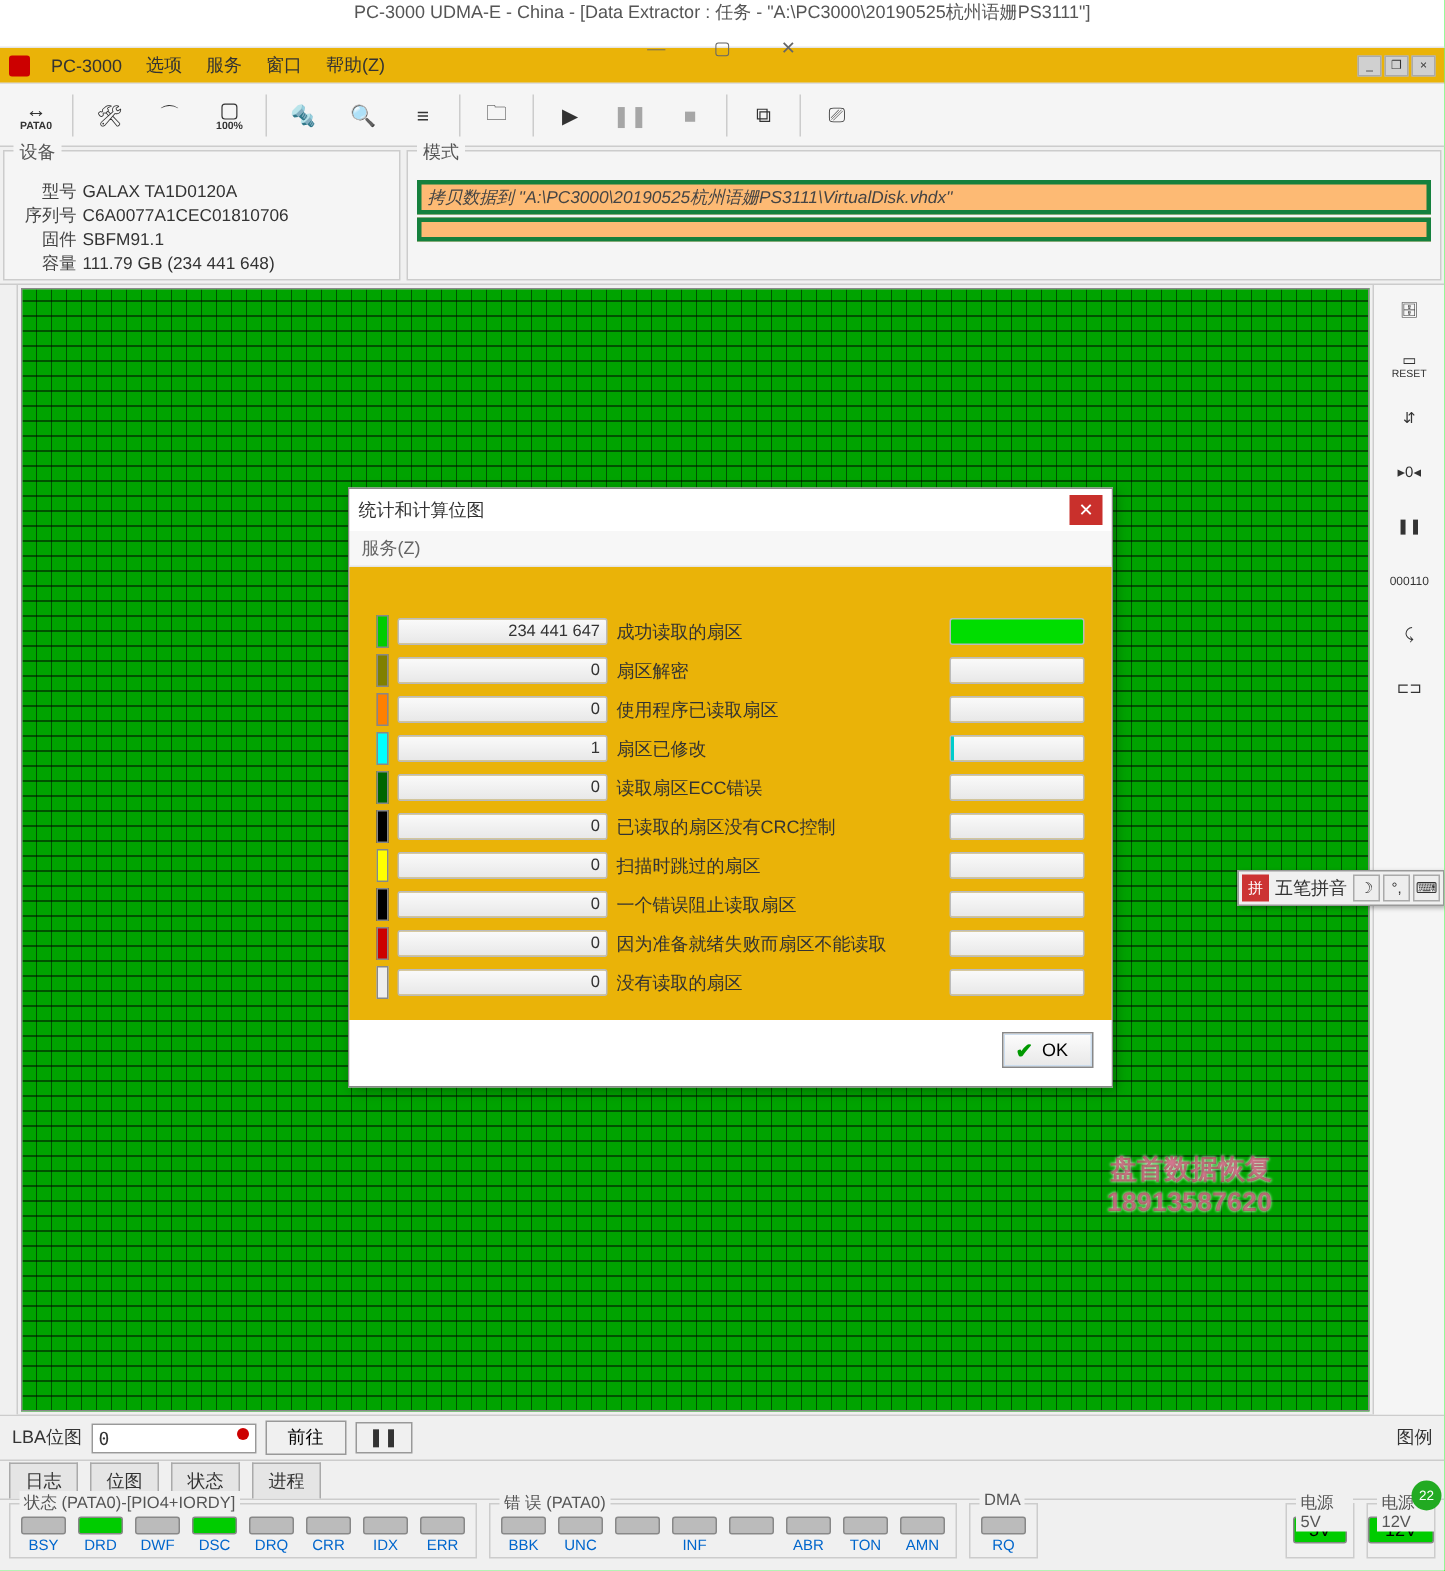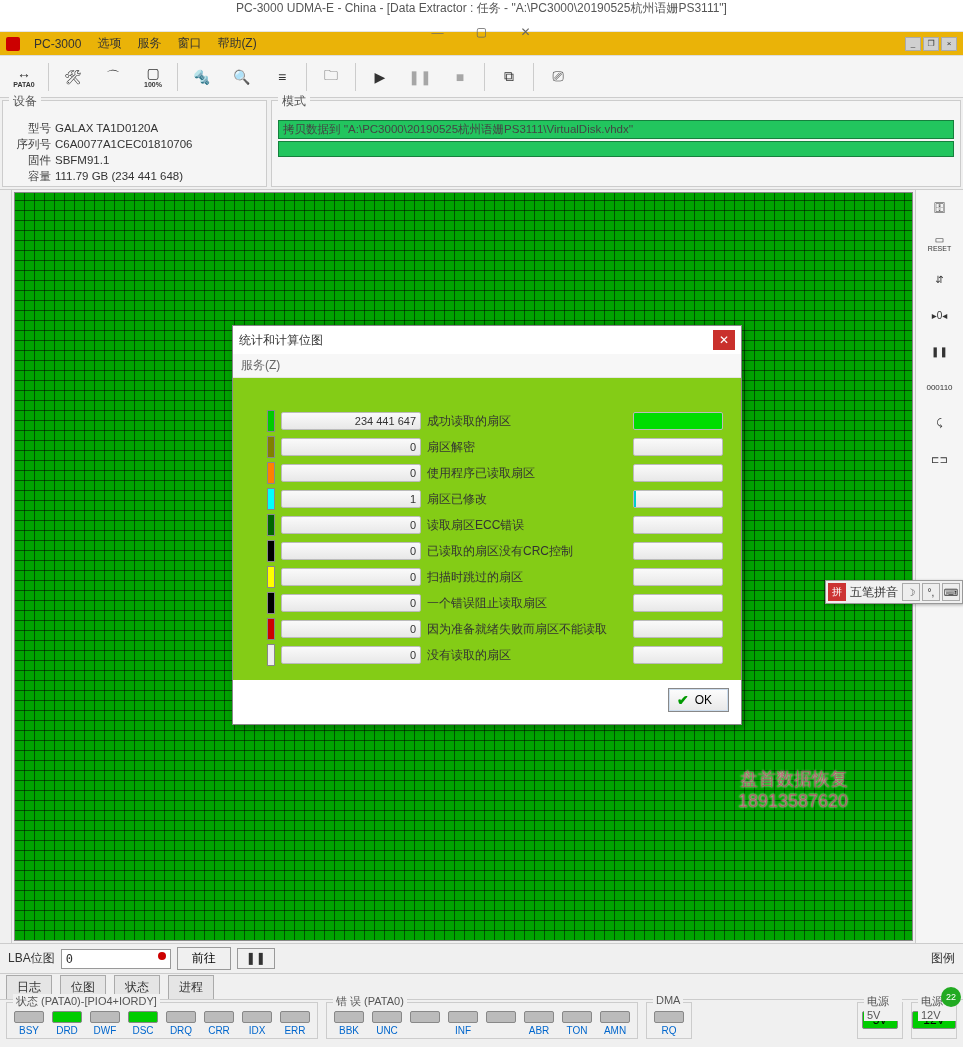--- a/index.html
+++ b/index.html
@@ -22,21 +22,21 @@
 .tool-sep { width:1px; height:28px; background:#ccc; margin:0 4px; }
 .tool-btn .sub { font-size:7px; font-weight:bold; }
 
 .info-panel { display: flex; background: #f0f0f0; border-bottom: 1px solid #ccc; }
 .device-box, .mode-box { border: 1px solid #ccc; margin: 2px; padding: 2px 6px; background: #f5f5f5; }
 .device-box { width: 265px; }
 .mode-box { flex: 1; }
 .box-title { position: relative; top:-10px; background:#f5f5f5; padding:0 4px; display:inline-block; color:#555; }
 .dev-row { display:flex; font-size:11.5px; line-height:16px; }
 .dev-lbl { width:42px; text-align:right; margin-right:4px; color:#444; }
-.mode-input { width:100%; border:1px solid #15803d; background:#22c55e; padding:1px 4px; font-size:11.5px; color:#444; margin-bottom:2px; }
+.mode-input { width:100%; border:3px solid #15803d; background:#fdba74; padding:1px 4px; font-size:11.5px; color:#444; margin-bottom:2px;font-style:italic; }
 .mode-lbl2 { font-size:11.5px; color:#444; }
 
 .main-area { display:flex; height: calc(100% - 32px - 24px - 42px - 82px - 30px - 26px - 58px); }
 .left-edge { width:12px; background:#f0f0f0; border-right:1px solid #ccc; writing-mode:vertical-lr; font-size:10px; padding-top:4px; color:#666; }
 .sector-map { flex:1; background: repeating-linear-gradient(90deg, #0c0 0 9px, #060 9px 10px), repeating-linear-gradient(0deg, #0c0 0 9px, #060 9px 10px); background-blend-mode: multiply; background-color:#0f0; position:relative; border:1px solid #888; margin:2px; }
 .right-tools { width:48px; background:#f5f5f5; border-left:1px solid #ccc; padding:4px 0; display:flex; flex-direction:column; align-items:center; gap:10px; }
 .right-tool { width:32px; height:26px; display:flex; flex-direction:column; align-items:center; justify-content:center; border:1px solid transparent; cursor:pointer; font-size:10px; color:#333; }
 
 .nav-bar { height:30px; background:#f0f0f0; display:flex; align-items:center; padding:2px 8px; gap:6px; border-top:1px solid #ccc; }
 .nav-lbl { font-size:12px; }
@@ -57,40 +57,40 @@
 .led{ width:30px; height:12px; border-radius:2px; border:1px solid #888; }
 .led.green{ background:#0c0;} .led.off{ background:#bbb;}
 .led-lbl{ font-size:10px; color:#06c; margin-top:2px; }
 .pwr-val{ background:#0c0; color:#000; padding:1px 10px; border:1px solid #888; border-radius:2px; text-align:center; }
 
 
 .dialog { position:absolute; left:232px; top:325px; width:510px; background:#fff; border:1px solid #888; box-shadow:2px 2px 8px rgba(0,0,0,0.3); }
 .dialog-tb{ height:28px; display:flex; align-items:center; padding:0 6px; font-size:12px; background:#fff; }
 .dialog-close{ margin-left:auto; width:22px; height:20px; background:#c9302c; color:#fff; display:flex; align-items:center; justify-content:center; cursor:pointer; font-size:12px; }
 .dialog-menu{ background:#f7f7f7; padding:3px 8px; border-bottom:1px solid #e5e5e5; font-size:12px; color:#666;}
-.dialog-body{ background:#84cc16; padding:30px 18px 12px 34px; }
+.dialog-body{ background:#eab308; padding:30px 18px 12px 18px; }
 .stat-row{ display:flex; align-items:center; height:26px; gap:6px; font-size:12px; }
 .stat-color{ width:8px; height:22px; border:1px solid #888; }
 .stat-bar{ flex:0 0 140px; height:18px; background:linear-gradient(#fafafa,#e8e8e8); border:1px solid #bbb; border-radius:2px; position:relative; display:flex; justify-content:flex-end; align-items:center; padding:0 4px; font-size:11px; }
 .stat-label{ flex:1; color:#333; }
 .stat-bar2{ width:90px; height:18px; background:linear-gradient(#fafafa,#e8e8e8); border:1px solid #bbb; border-radius:2px; position:relative;}
 .stat-bar2.full{ background:#0d0; }
 .stat-bar2 .tick{ position:absolute; left:0; top:0; width:2px; height:100%; background:#0cc;}
 .dialog-ft{ padding:8px 12px 12px; display:flex; justify-content:flex-end; background:#fff; }
 .ok-btn{ border:1px solid #888; padding:3px 16px 3px 8px; background:linear-gradient(#fdfdfd,#e8e8e8); cursor:pointer; font-size:12px; display:flex; align-items:center; gap:6px; box-shadow: inset 0 0 0 1px #cde; }
 .ok-btn .chk{ color:#090; font-weight:bold; font-size:14px;}
 
 
 .ime-bar{ position:absolute; right:0; top:580px; display:flex; align-items:center; background:#f0f0f0; border:1px solid #999; box-shadow:1px 1px 3px rgba(0,0,0,0.3); padding:2px; gap:2px;}
 .ime-ico{ width:18px; height:18px; background:#c33; color:#fff; font-size:10px; display:flex; align-items:center; justify-content:center; }
 .ime-txt{ font-size:12px; padding:0 2px; }
 .ime-btn{ width:18px; height:18px; border:1px solid #aaa; background:#eee; font-size:10px; display:flex; align-items:center; justify-content:center;}
 
 
-.watermark{position:absolute; right:64px; bottom:128px; color:rgba(180,30,70,0.6); font-size:18px; font-weight:normal; text-align:right; line-height:22px; text-shadow:0 0 2px #fff;}
+.watermark{position:absolute; right:64px; bottom:128px; color:rgba(180,30,70,0.6); font-size:18px; font-weight:bold; text-align:right; line-height:22px; text-shadow:0 0 2px #fff;}
 .legend-label{ color:#333; font-size:12px; }
 
 .corner-circle{ position:absolute; right:2px; bottom:40px; width:20px; height:20px; border-radius:50%; background:#2a2; color:#fff; font-size:9px; display:flex; align-items:center; justify-content:center;}
 </style>
 </head>
 <body>
 
 <div class="titlebar">
   <div class="app-icon"></div>
   <div class="title">PC-3000 UDMA-E - China - [Data Extractor : 任务 - "A:\PC3000\20190525杭州语姗PS3111"]</div>

